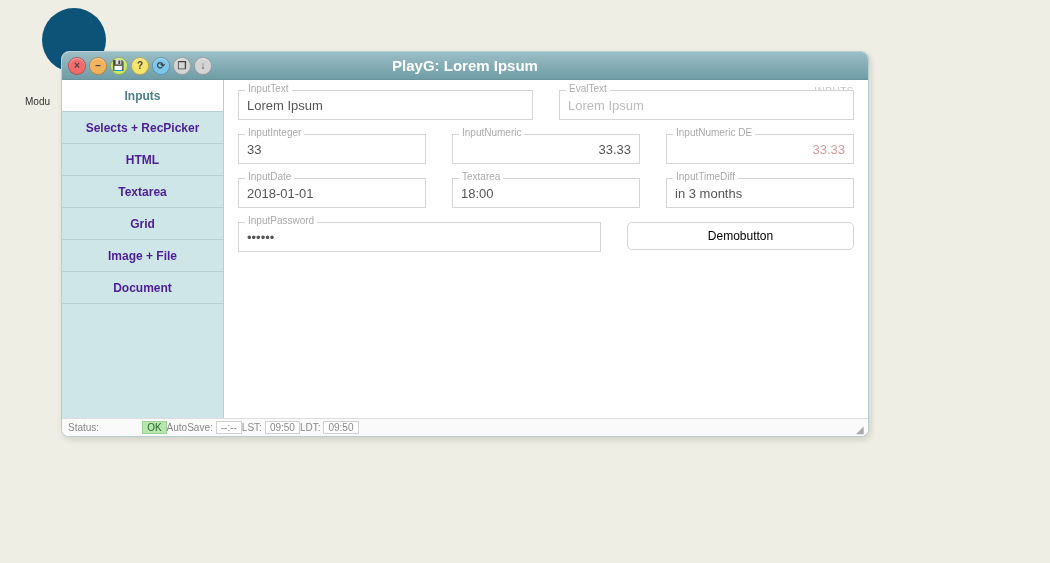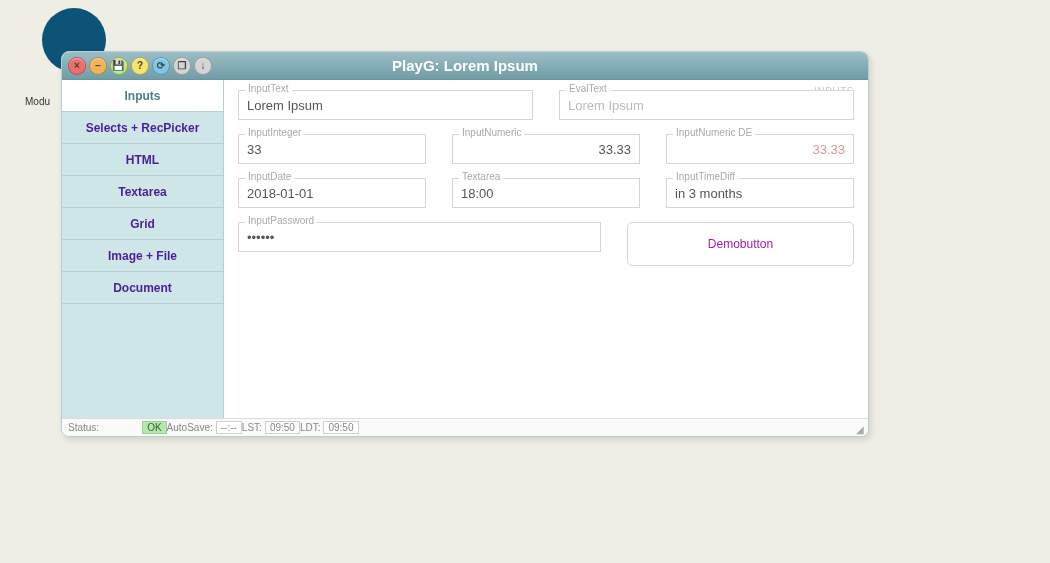--- a/index.html
+++ b/index.html
@@ -141,29 +141,29 @@
     justify-content: center;
   }
   .chk {
     width: 14px; height: 14px;
     border: 1px solid #888;
     display: flex; align-items: center; justify-content: center;
     font-size: 11px;
     color: #333;
   }
   .btn {
-    height: 44px;
+    height: 28px;
     border: 1px solid #d5d5d5;
     border-radius: 5px;
     background: #fff;
     display: flex;
     align-items: center;
     justify-content: center;
     font-size: 12px;
-    color: #a21caf;
+    color: #000000;
     cursor: pointer;
   }
   .statusbar {
     height: 18px;
     border-top: 1px solid #ddd;
     background: #fafafa;
     display: flex;
     align-items: center;
     padding: 0 6px;
     font-size: 10px;

